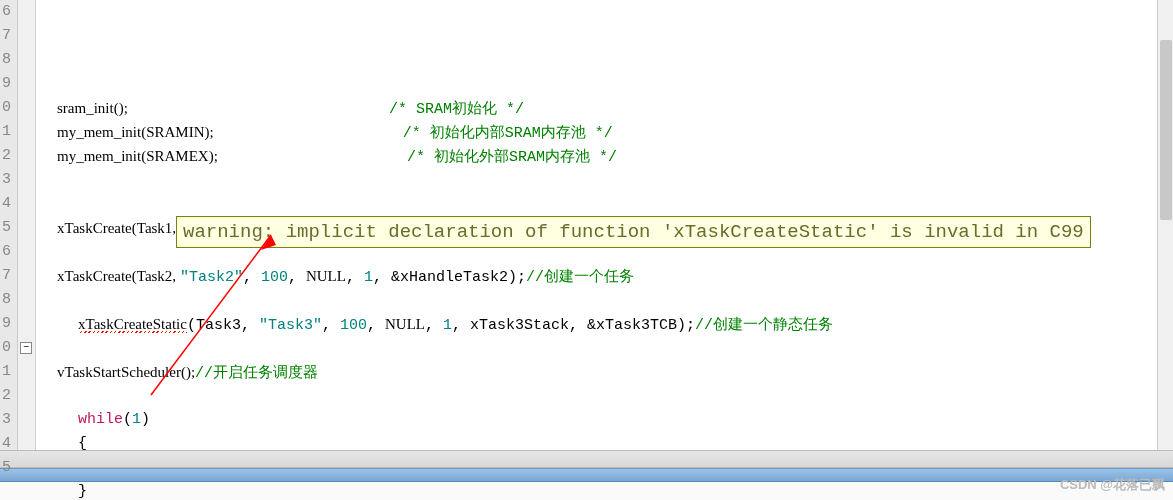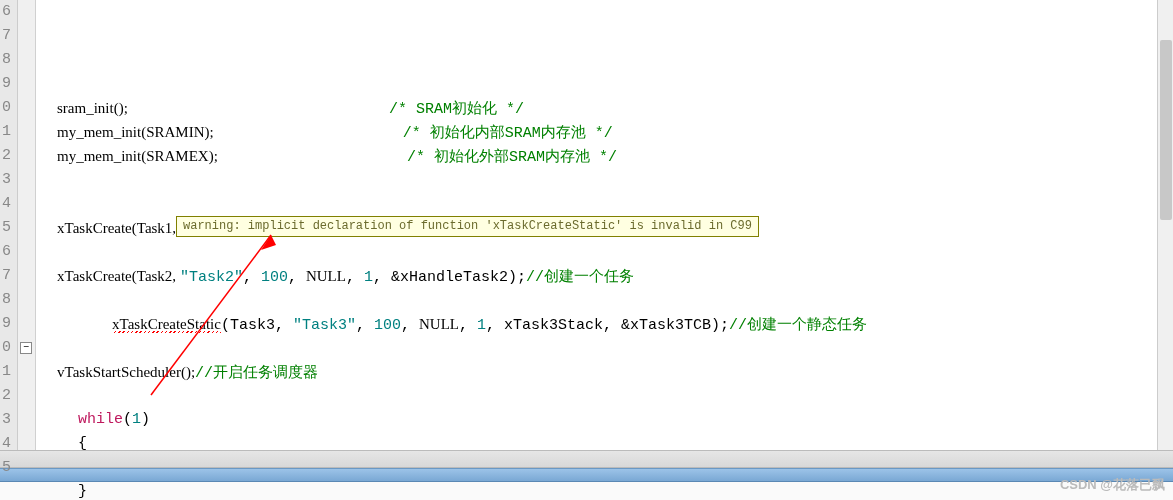--- a/index.html
+++ b/index.html
@@ -56,28 +56,27 @@
     .code-line { height: 24px; line-height: 24px; }
     .comment { color: #008000; }
     .string  { color: #008080; }
     .number  { color: #008080; text-align: center; }
     .keyword { color: #be185d; }
     .func    { color: #000; font-family: Liberation Serif, serif; }
     .ident   { color: #000; font-family: Liberation Serif, serif; }
     .squiggle {
       background: repeating-linear-gradient(-45deg, red 0 1px, transparent 1px 3px) bottom/100% 2px no-repeat;
       padding-bottom: 1px;
-      margin-left: 34px;
     }
     .tooltip {
       position: absolute;
       background: #ffffe1;
       border: 1px solid #808000;
       color: #6b6b2d;
-      font-size: 12px;
+      font-size: 19px;
       font-family: Consolas, 'Courier New', monospace;
       padding: 0 6px;
       white-space: nowrap;
       top: 216px;
       left: 140px;
     }
     .arrow {
       position: absolute;
       pointer-events: none;
     }

